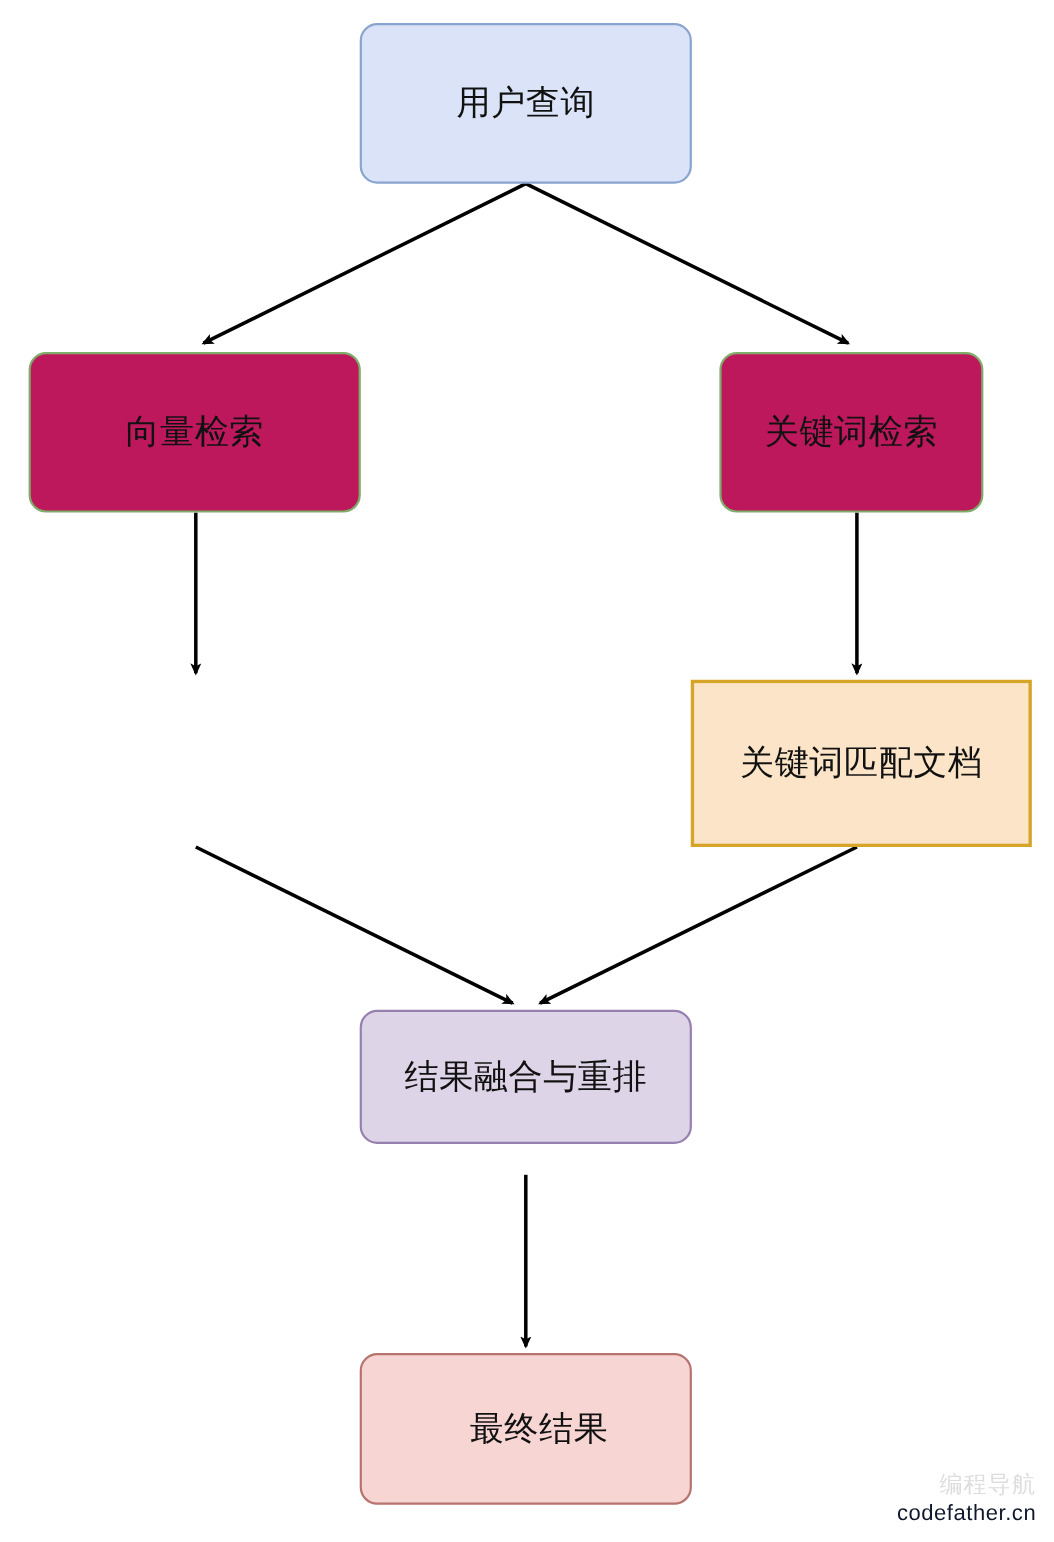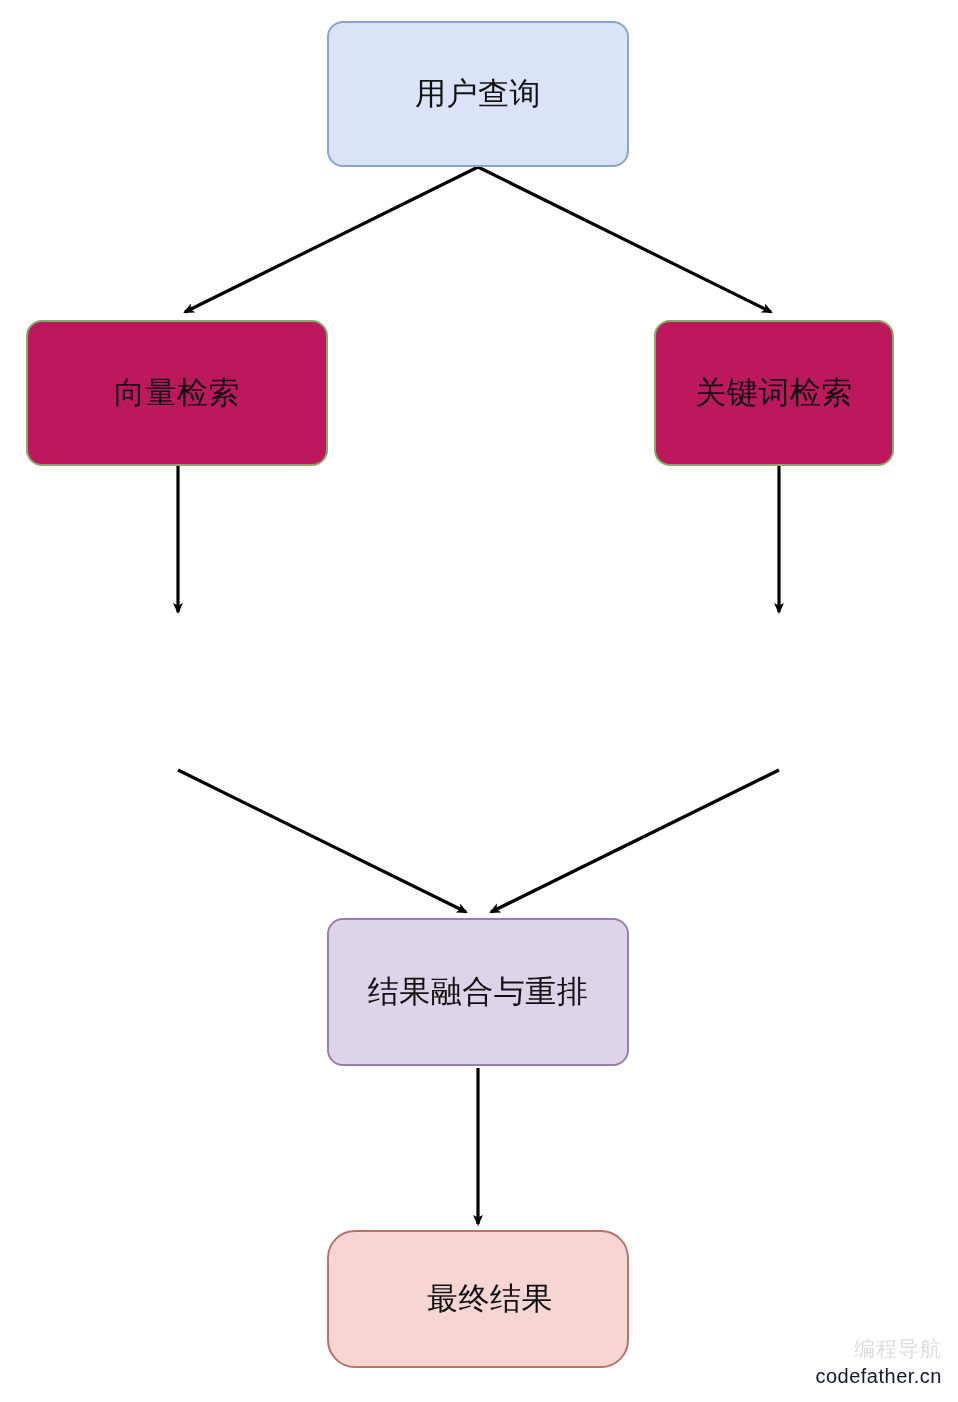--- a/index.html
+++ b/index.html
@@ -63,21 +63,21 @@
     border-width: 3px;
   }
   .node.purple {
     background: #ddd4e8;
     border-color: #9580ae;
     border-radius: 16px;
   }
   .node.red {
     background: #f6d5d3;
     border-color: #b7736e;
-    border-radius: 28px;
+    border-radius: 16px;
     padding-left: 24px;
   }
   
   #watermark {
     position: absolute;
     right: 16px;
     bottom: 14px;
     text-align: right;
     z-index: 3;
     user-select: none;
@@ -144,22 +144,25 @@
 
   <div class="node green" style="left:26px; top:320px; width:302px; height:146px;">
     <span class="node-label">向量检索</span>
   </div>
 
   <div class="node green" style="left:628px; top:320px; width:240px; height:146px;margin-left:26px;">
     <span class="node-label">关键词检索</span>
   </div>
 
 
+  <div class="node orange" style="left:628px; top:618px; width:310px; height:152px;">
+    <span class="node-label">关键词匹配文档</span>
+  </div>
 
-  <div class="node purple" style="left:327px; top:918px; width:302px; height:148px;">
+  <div class="node purple" style="left:327px; top:918px; width:302px; height:122px;">
     <span class="node-label">结果融合与重排</span>
   </div>
 
   <div class="node red" style="left:327px; top:1230px; width:302px; height:138px;">
     <span class="node-label">最终结果</span>
   </div>
 
   <div id="watermark">
     <span class="wm-cn">编程导航</span>
     <span class="wm-en">codefather.cn</span>

